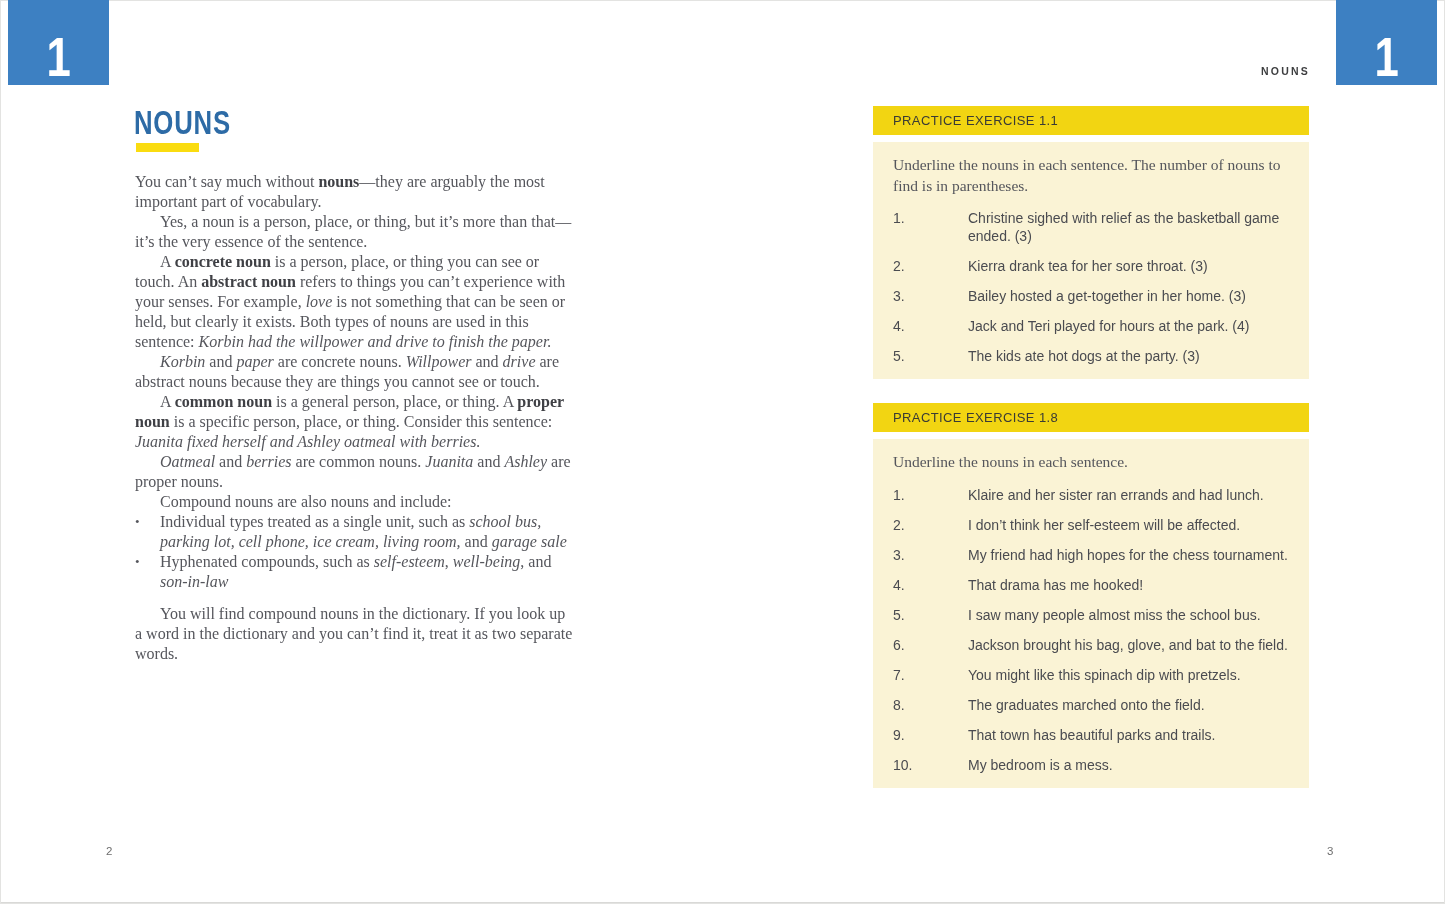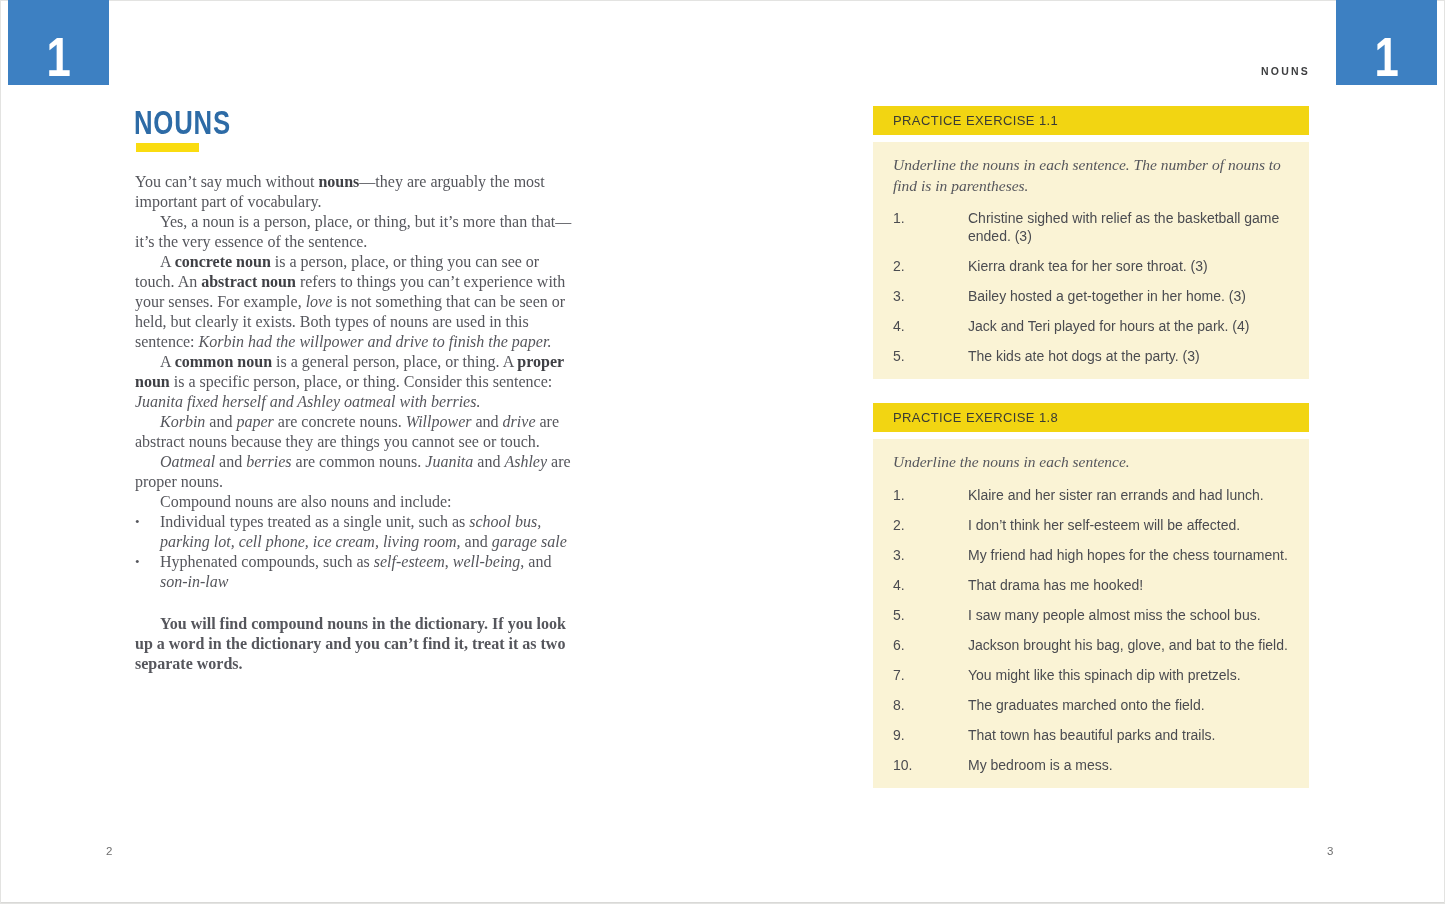--- a/index.html
+++ b/index.html
@@ -80,21 +80,21 @@
     position: absolute;
     left: 135px;
     top: 172px;
     width: 440px;
     font-size: 16px;
     line-height: 20px;
     color: var(--body_text);
   }
   .para { margin: 0; }
   .para.indent { text-indent: 25px; }
-  .para.closing { margin-top: 22px; font-weight: bold; }
+  .para.closing { margin-top: 12px; }
   .b { font-weight: bold; color: #3f4045; }
   .i { font-style: italic; text-align: center; }
   .bullet-row { display: flex; margin: 0; }
   .dot { width: 25px; flex: none; font-size: 13px; line-height: 20px; }
   .bullet-text { flex: 1; }
 
   
   .right-col {
     position: absolute;
     left: 873px;
@@ -120,21 +120,20 @@
   .ex-panel {
     background: var(--panel_cream);
     padding: 13px 20px 2px 20px;
   }
   .ex-intro {
     margin: 0 0 13px 0;
     font-size: 15.5px;
     line-height: 20.5px;
     color: var(--body_text);
     max-width: 390px;
-    font-style: italic;
   }
   .ex-list { list-style: none; margin: 0; padding: 0; }
   .ex-list li {
     display: flex;
     margin-bottom: 12px;
     font-family: "Liberation Sans", sans-serif;
     font-size: 14px;
     line-height: 18px;
     color: var(--item_text);
   }
@@ -167,22 +166,22 @@
 
   <div class="runhead runhead-right">NOUNS</div>
 
   <h1 class="title">NOUNS</h1>
   <div class="title-rule"></div>
 
   <div class="body-col">
     <p class="para"><span>You can’t say much without </span><span class="b">nouns</span><span>—they are arguably the most important part of vocabulary.</span></p>
     <p class="para indent"><span>Yes, a noun is a person, place, or thing, but it’s more than that—it’s the very essence of the sentence.</span></p>
     <p class="para indent"><span>A </span><span class="b">concrete noun</span><span> is a person, place, or thing you can see or touch. An </span><span class="b">abstract noun</span><span> refers to things you can’t experience with your senses. For example, </span><span class="i">love</span><span> is not something that can be seen or held, but clearly it exists. Both types of nouns are used in this sentence: </span><span class="i">Korbin had the willpower and drive to finish the paper.</span></p>
+    <p class="para indent"><span class="i">Korbin</span><span> and </span><span class="i">paper</span><span> are concrete nouns. </span><span class="i">Willpower</span><span> and </span><span class="i">drive</span><span> are abstract nouns because they are things you cannot see or touch.</span></p>
     <p class="para indent"><span>A </span><span class="b">common noun</span><span> is a general person, place, or thing. A </span><span class="b">proper noun</span><span> is a specific person, place, or thing. Consider this sentence: </span><span class="i">Juanita fixed herself and Ashley oatmeal with berries.</span></p>
-    <p class="para indent"><span class="i">Korbin</span><span> and </span><span class="i">paper</span><span> are concrete nouns. </span><span class="i">Willpower</span><span> and </span><span class="i">drive</span><span> are abstract nouns because they are things you cannot see or touch.</span></p>
     <p class="para indent"><span class="i">Oatmeal</span><span> and </span><span class="i">berries</span><span> are common nouns. </span><span class="i">Juanita</span><span> and </span><span class="i">Ashley</span><span> are proper nouns.</span></p>
     <p class="para indent"><span>Compound nouns are also nouns and include:</span></p>
     <div class="bullet-row">
       <span class="dot">•</span>
       <span class="bullet-text"><span>Individual types treated as a single unit, such as </span><span class="i">school bus, parking lot, cell phone, ice cream, living room,</span><span> and </span><span class="i">garage sale</span></span>
     </div>
     <div class="bullet-row">
       <span class="dot">•</span>
       <span class="bullet-text"><span>Hyphenated compounds, such as </span><span class="i">self-esteem</span><span>, </span><span class="i">well-being</span><span>, and </span><span class="i">son-in-law</span></span>
     </div>

